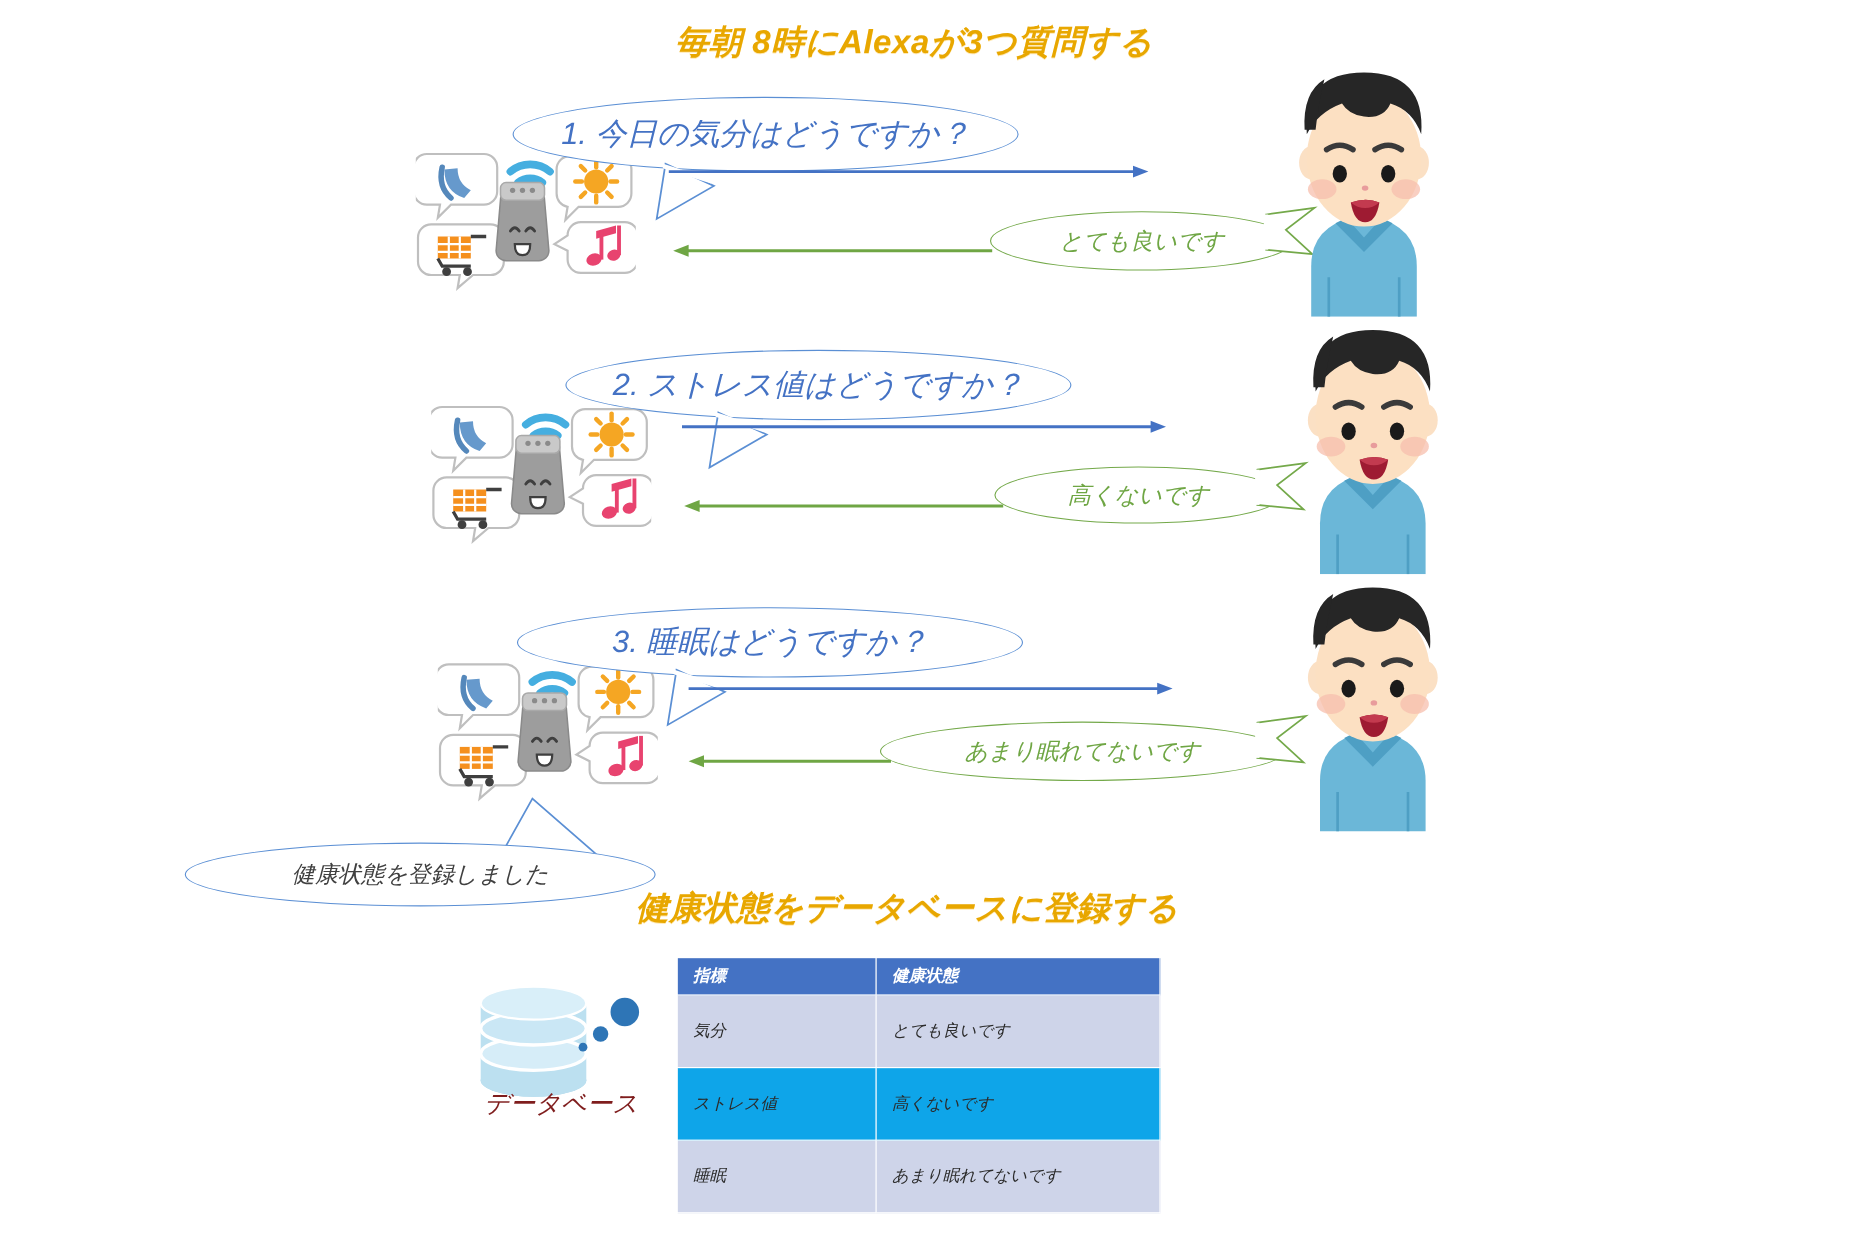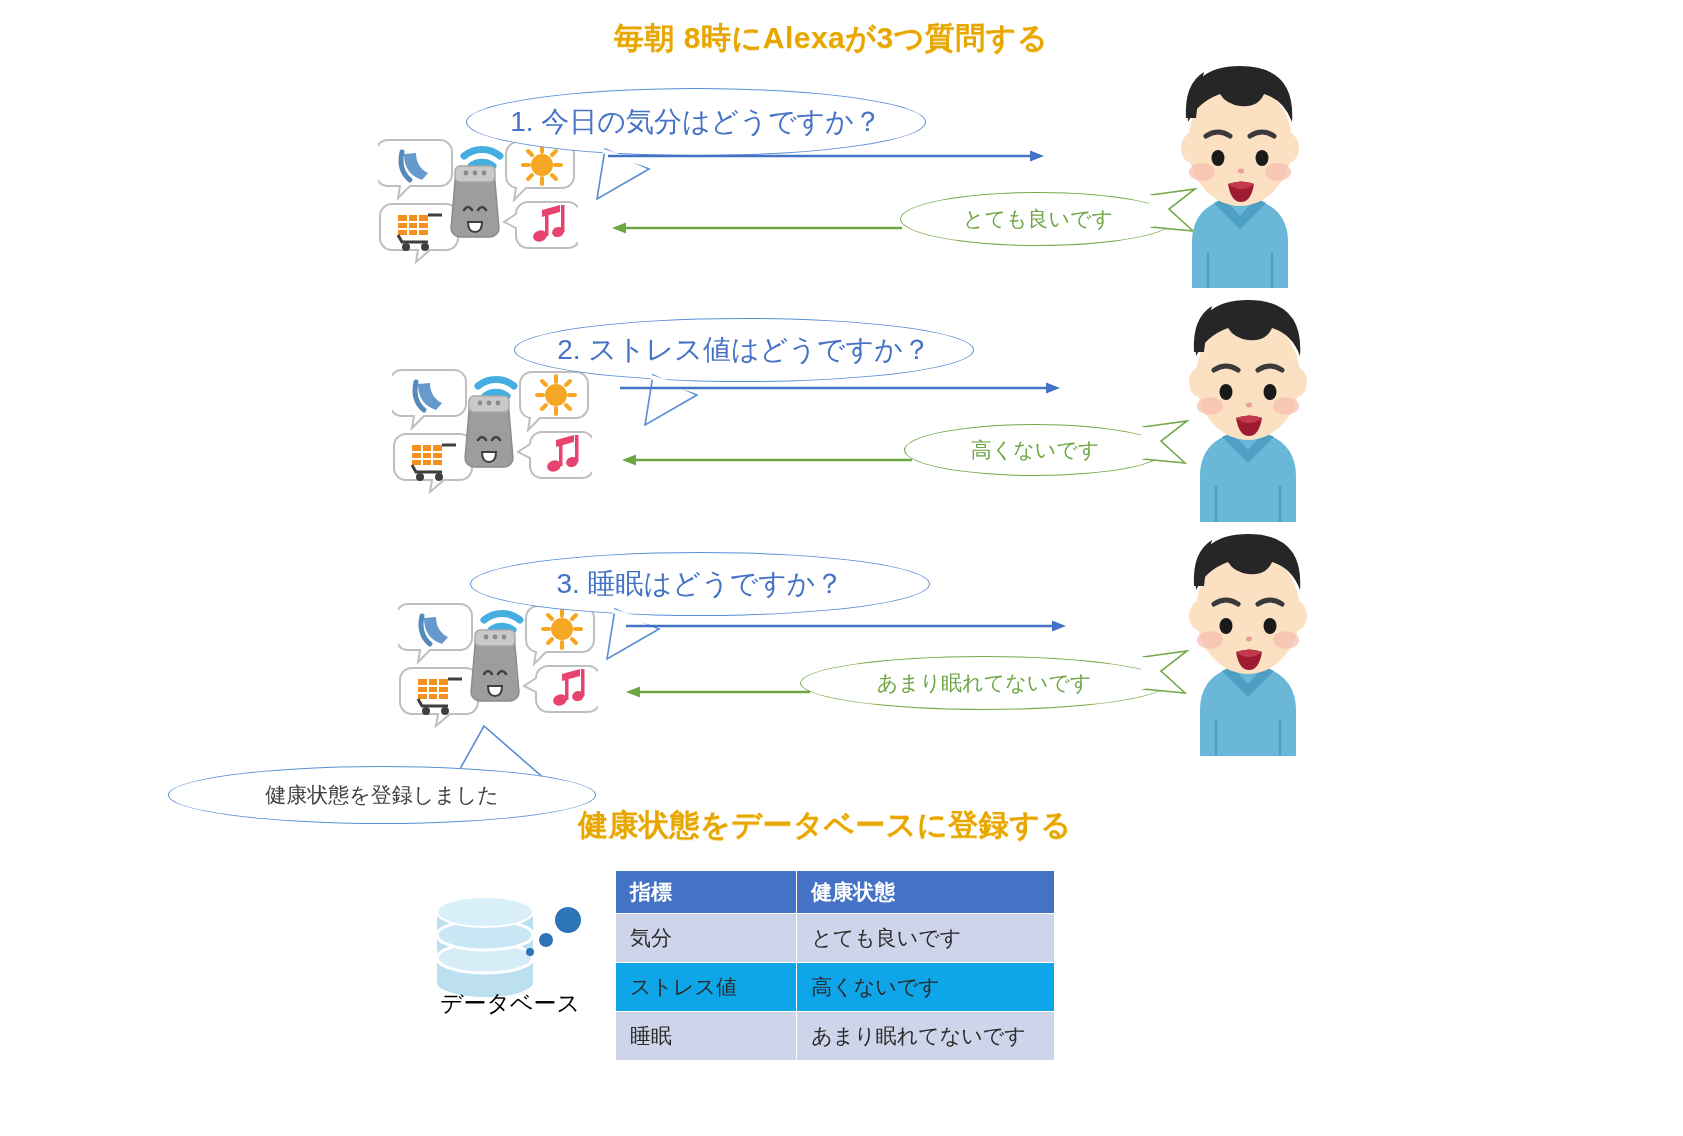--- a/index.html
+++ b/index.html
@@ -2,21 +2,21 @@
 <html><head>
 <meta charset="utf-8">
 <style>
   html,body{margin:0;padding:0;}
   body{
     width:1683px;height:1136px;
     background:#ffffff;
     font-family:"Liberation Sans","DejaVu Sans",sans-serif;
     position:relative;overflow:hidden;
   }
-  .stage{position:absolute;left:0;top:0;width:1683px;height:1114px;}
+  .stage{position:absolute;left:0;top:0;width:1683px;height:1114px;font-style:italic;}
   .abs{position:absolute;}
 
   
   .title-gold{
     position:absolute;
     font-size:30px;font-weight:bold;
     color:#E8A700;
     letter-spacing:.5px;
     white-space:nowrap;
     text-shadow:0 1px 0 rgba(255,215,120,.55);
@@ -46,36 +46,36 @@
     color:#404040;
     font-size:21px;
   }
   .bubble svg.tail{position:absolute;overflow:visible;pointer-events:none;}
   svg.arrow{position:absolute;overflow:visible;}
 
   
   .tbl{
     position:absolute;
     border-collapse:collapse;
-    font-size:21px;
+    font-size:15px;
     color:#2b2b2b;
   }
   .tbl th{
     background:#4472C4;color:#ffffff;font-weight:bold;
     text-align:left;padding:7px 14px;border:1px solid #ffffff;
   }
   .tbl td{
-    text-align:left;padding:10px 14px;border:1px solid #ffffff;
+    text-align:left;padding:23px 14px;border:1px solid #ffffff;
   }
   .tbl tr.odd td{background:#CED4E9;}
   .tbl tr.even td{background:#0ea5e9;}
 
   .db-label{
     position:absolute;
-    font-size:23px;color:#000000;
+    font-size:23px;color:#7f1d1d;
     white-space:nowrap;text-align:center;
   }
 </style>
 </head>
 <body>
 
 <div class="stage">
 
   <div class="title-gold" style="left:614px;top:18px;">毎朝 8時にAlexaが3つ質問する</div>
 

